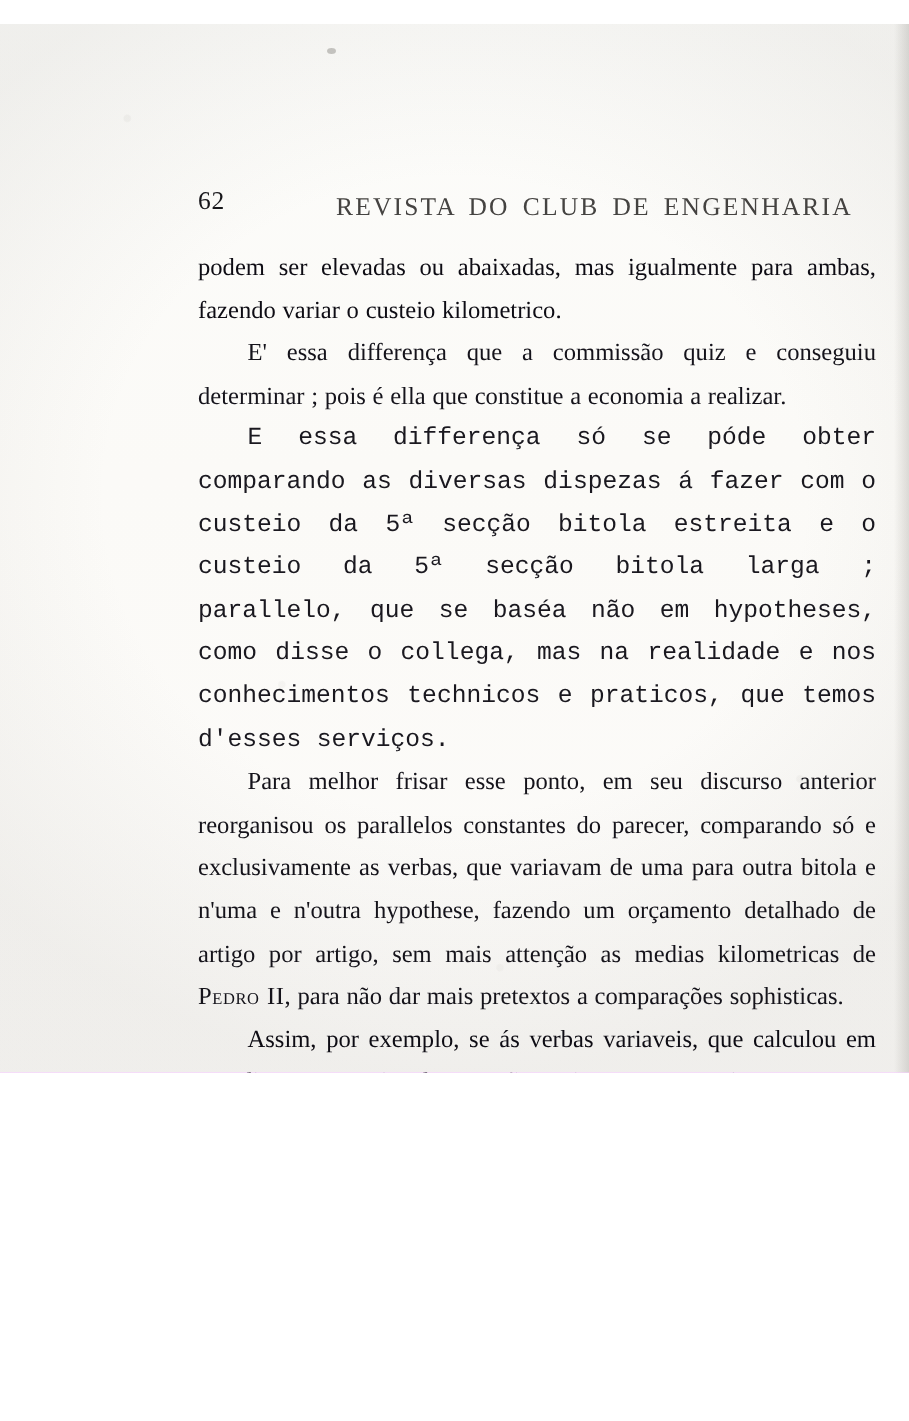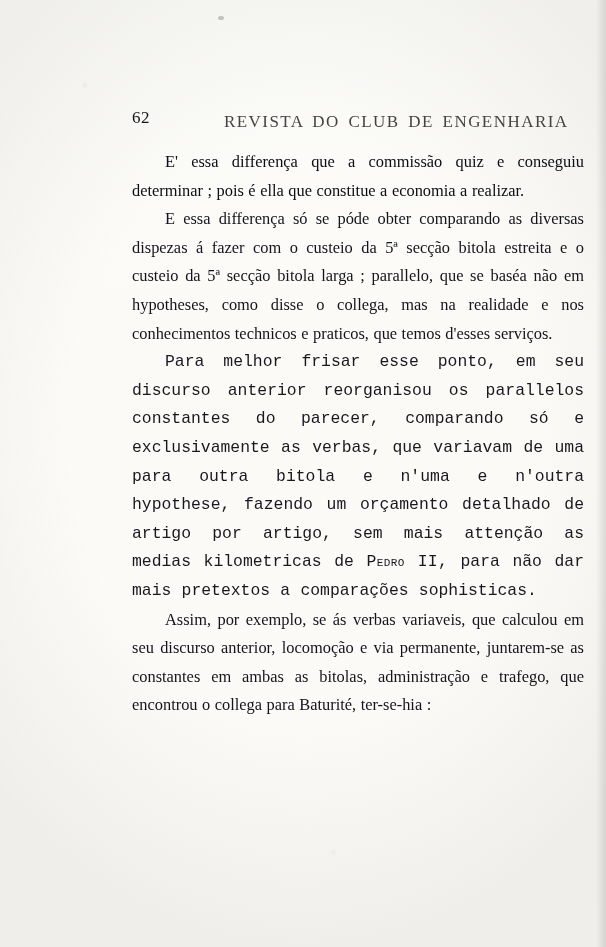--- a/index.html
+++ b/index.html
@@ -9,22 +9,22 @@
     background: #ffffff;
   }
   body {
     font-family: "Liberation Serif", "DejaVu Serif", serif;
   }
 
   
   #scan-page {
     position: relative;
     width: 606px;
-    height: 947px;
-    margin: 0 auto;
+    height: 699px;
+    margin: 16px auto;
     background: #f0abfc;
     overflow: hidden;
   }
 
   
   #paper-grain {
     position: absolute;
     inset: 0;
     pointer-events: none;
     background:
@@ -131,20 +131,21 @@
   <div id="scan-speck"></div>
   <div id="scan-edge-right"></div>
 
   <div id="text-column">
 
     <div id="running-head">
       <span id="folio-number">62</span>
       <span id="running-title">REVISTA DO CLUB DE ENGENHARIA</span>
     </div>
 
+    <p class="para">podem ser elevadas ou abaixadas, mas igualmente para ambas, fazendo variar o custeio kilometrico.</p>
 
     <p class="para indent">E' essa differença que a commissão quiz e conseguiu determinar ; pois é ella que constitue a economia a realizar.</p>
 
     <p class="para indent">E essa differença só se póde obter comparando as diversas dispezas á fazer com o custeio da 5ª secção bitola estreita e o custeio da 5ª secção bitola larga ; parallelo, que se baséa não em hypotheses, como disse o collega, mas na realidade e nos conhecimentos technicos e praticos, que temos d'esses serviços.</p>
 
     <p class="para indent">
       <span>Para melhor frisar esse ponto, em seu discurso anterior reorganisou os parallelos constantes do parecer, comparando só e exclusivamente as verbas, que variavam de uma para outra bitola e n'uma e n'outra hypothese, fazendo um orçamento detalhado de artigo por artigo, sem mais attenção as medias kilometricas de </span><span class="smallcaps">Pedro II</span><span>, para não dar mais pretextos a comparações sophisticas.</span>
     </p>
 
 

